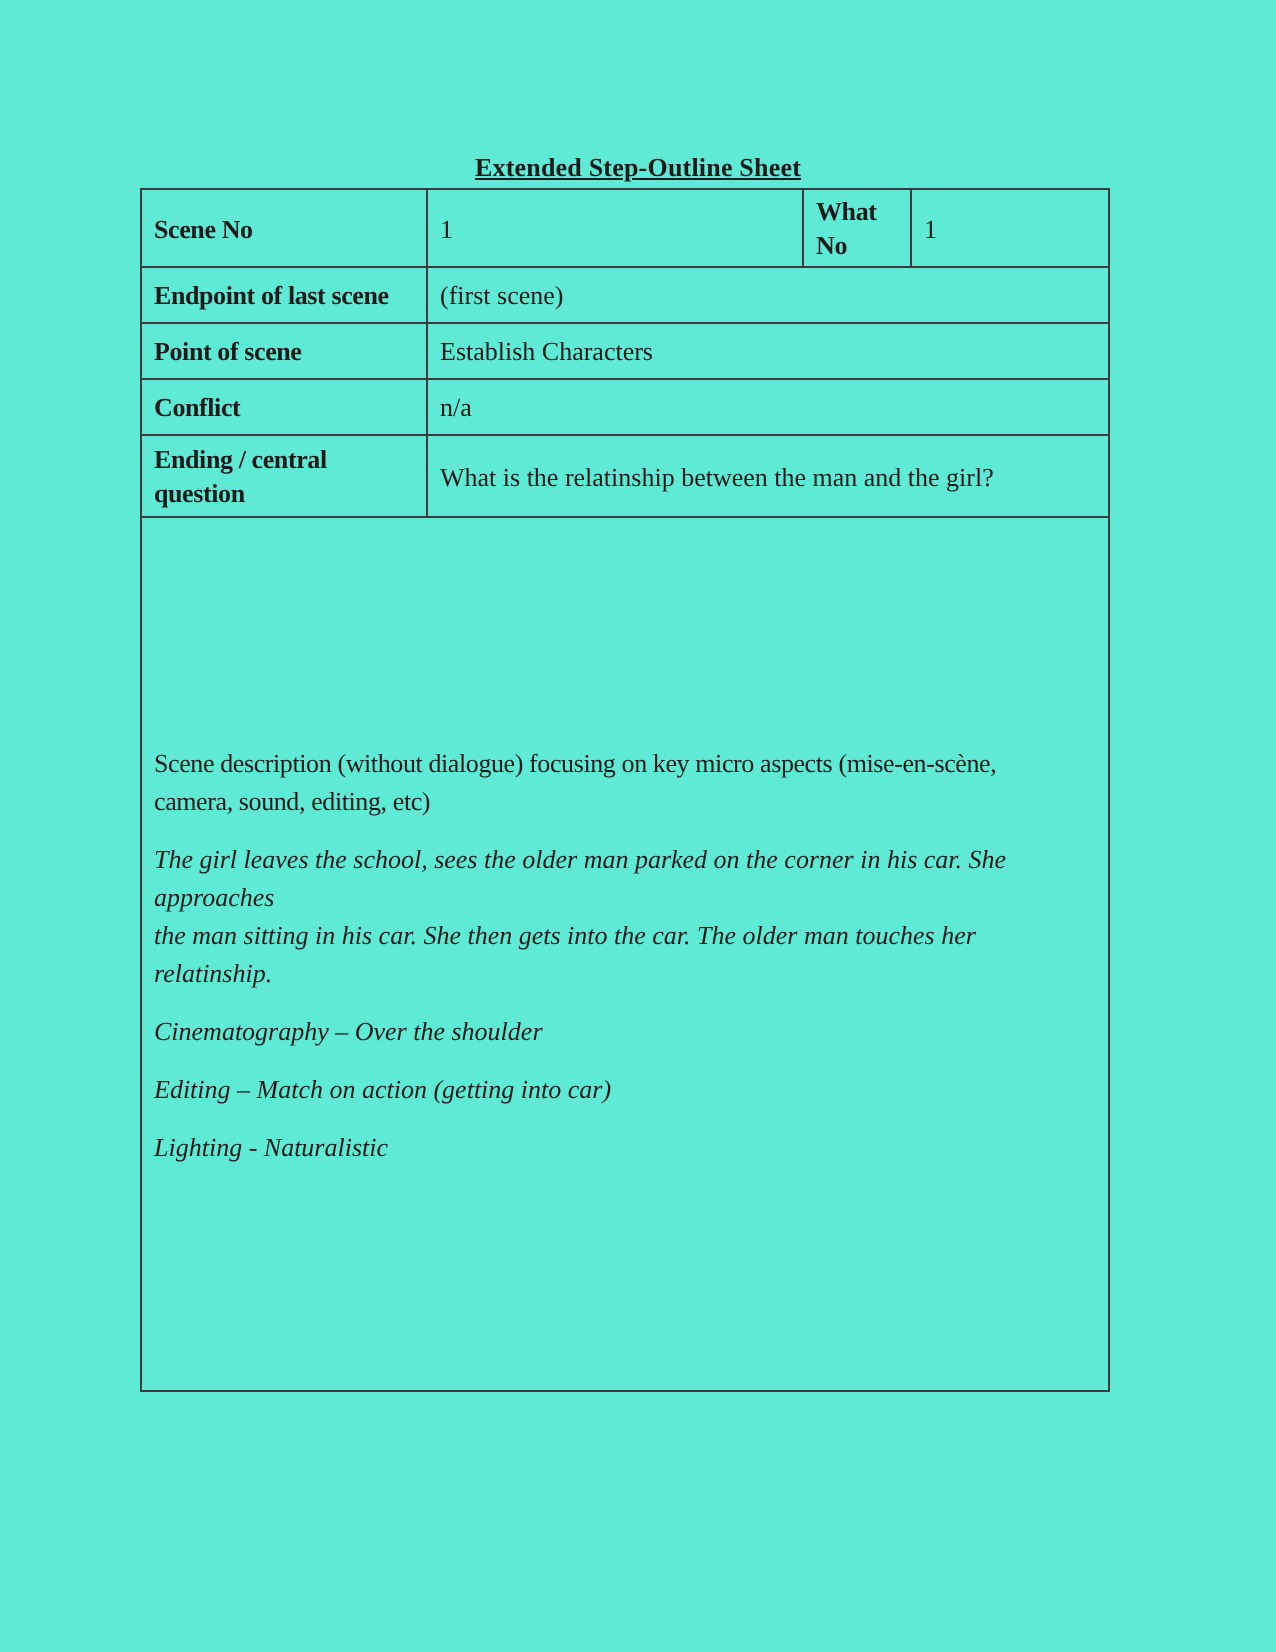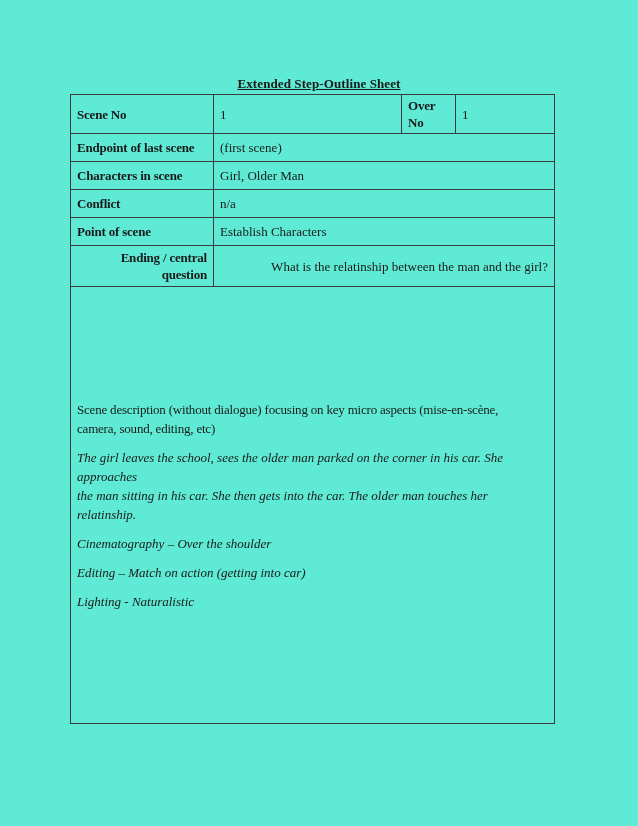--- a/index.html
+++ b/index.html
@@ -42,21 +42,21 @@
     vertical-align: middle;
     line-height: 17px;
     overflow: hidden;
   }
   td.lbl {
     font-weight: bold;
     letter-spacing: -0.2px;
   }
   td.nowrap { white-space: nowrap; }
   tr.r { height: 28px; }
-  tr.r2 { height: 41px; text-align: right; }
+  tr.r2 { height: 41px; }
   td.desc {
     vertical-align: top;
     height: 432px;
     padding: 4px 6px;
   }
   .desc-heading {
     font-weight: normal;
     letter-spacing: -0.2px;
     line-height: 19px;
     margin: 0;
@@ -78,38 +78,34 @@
     <colgroup>
       <col style="width:143px">
       <col style="width:188px">
       <col style="width:54px">
       <col style="width:99px">
     </colgroup>
     <tbody>
       <tr class="r">
         <td class="lbl">Scene No</td>
         <td>1</td>
-        <td class="lbl">Over No</td>
+        <td class="lbl">What No</td>
         <td>1</td>
       </tr>
       <tr class="r">
         <td class="lbl nowrap">Endpoint of last scene</td>
         <td colspan="3">(first scene)</td>
       </tr>
       <tr class="r">
-        <td class="lbl nowrap">Characters in scene</td>
-        <td colspan="3">Girl, Older Man</td>
+        <td class="lbl">Point of scene</td>
+        <td colspan="3">Establish Characters</td>
       </tr>
       <tr class="r">
         <td class="lbl">Conflict</td>
         <td colspan="3">n/a</td>
-      </tr>
-      <tr class="r">
-        <td class="lbl">Point of scene</td>
-        <td colspan="3">Establish Characters</td>
       </tr>
       <tr class="r2">
         <td class="lbl">Ending / central question</td>
         <td colspan="3">What is the relatinship between the man and the girl?</td>
       </tr>
       <tr>
         <td class="desc" colspan="4">
           <div class="desc-heading">
             <div>Scene description (without dialogue) focusing on key micro aspects (mise-en-scène,</div>
             <div>camera, sound, editing, etc)</div>

